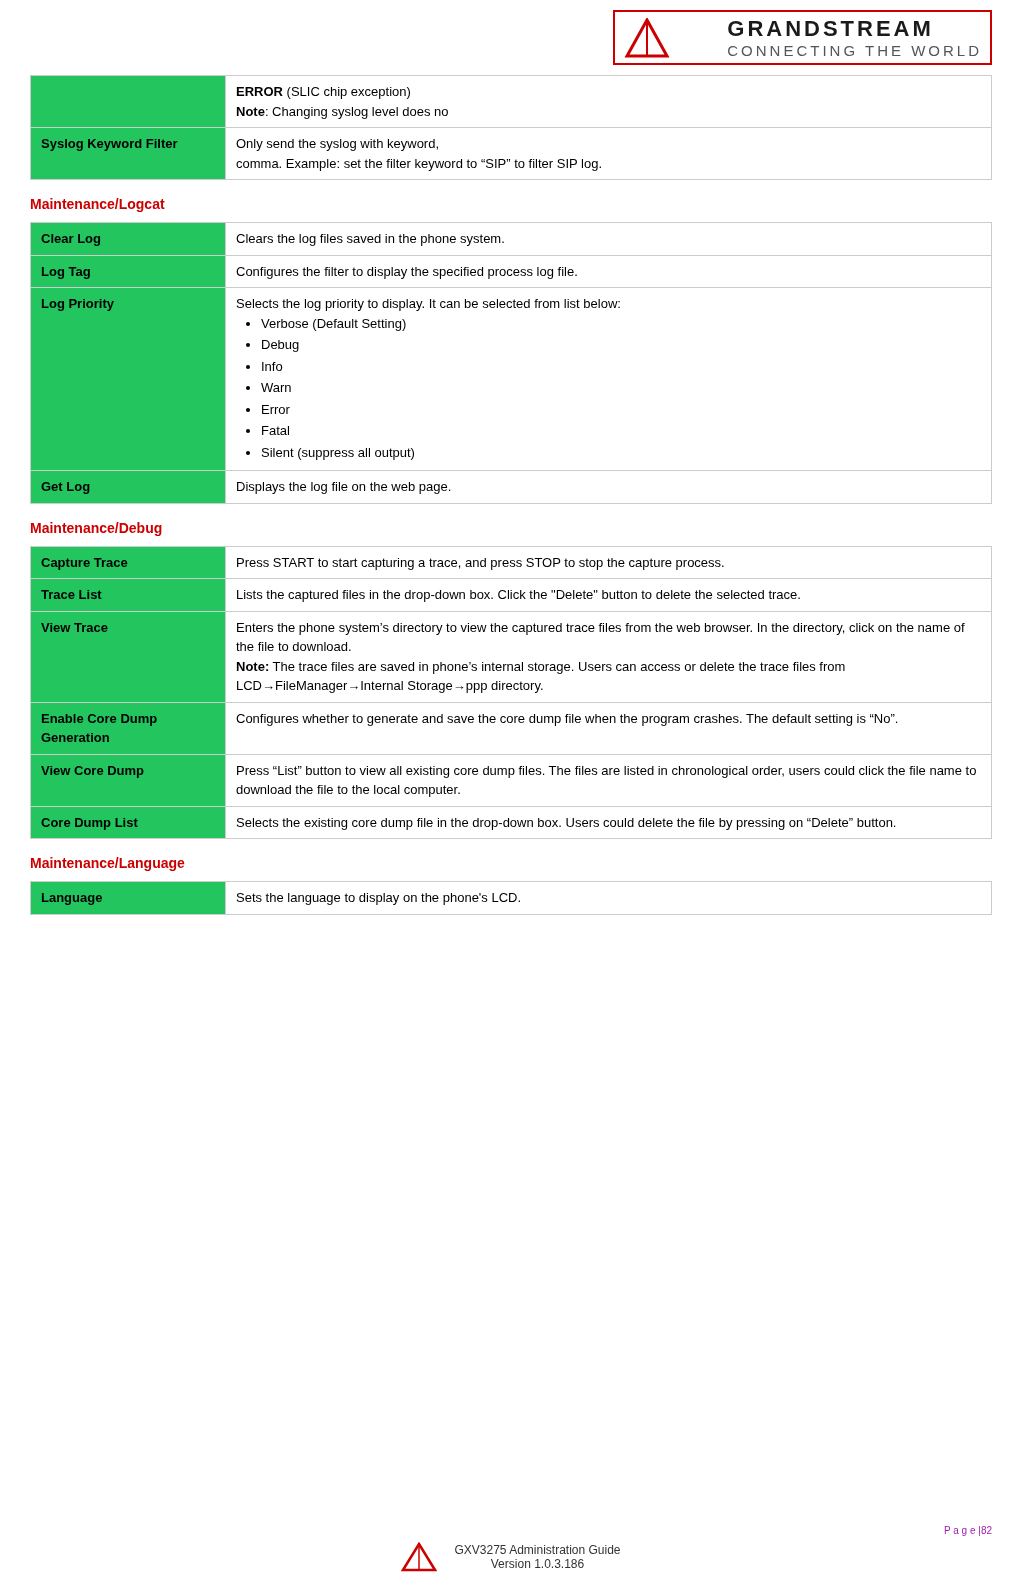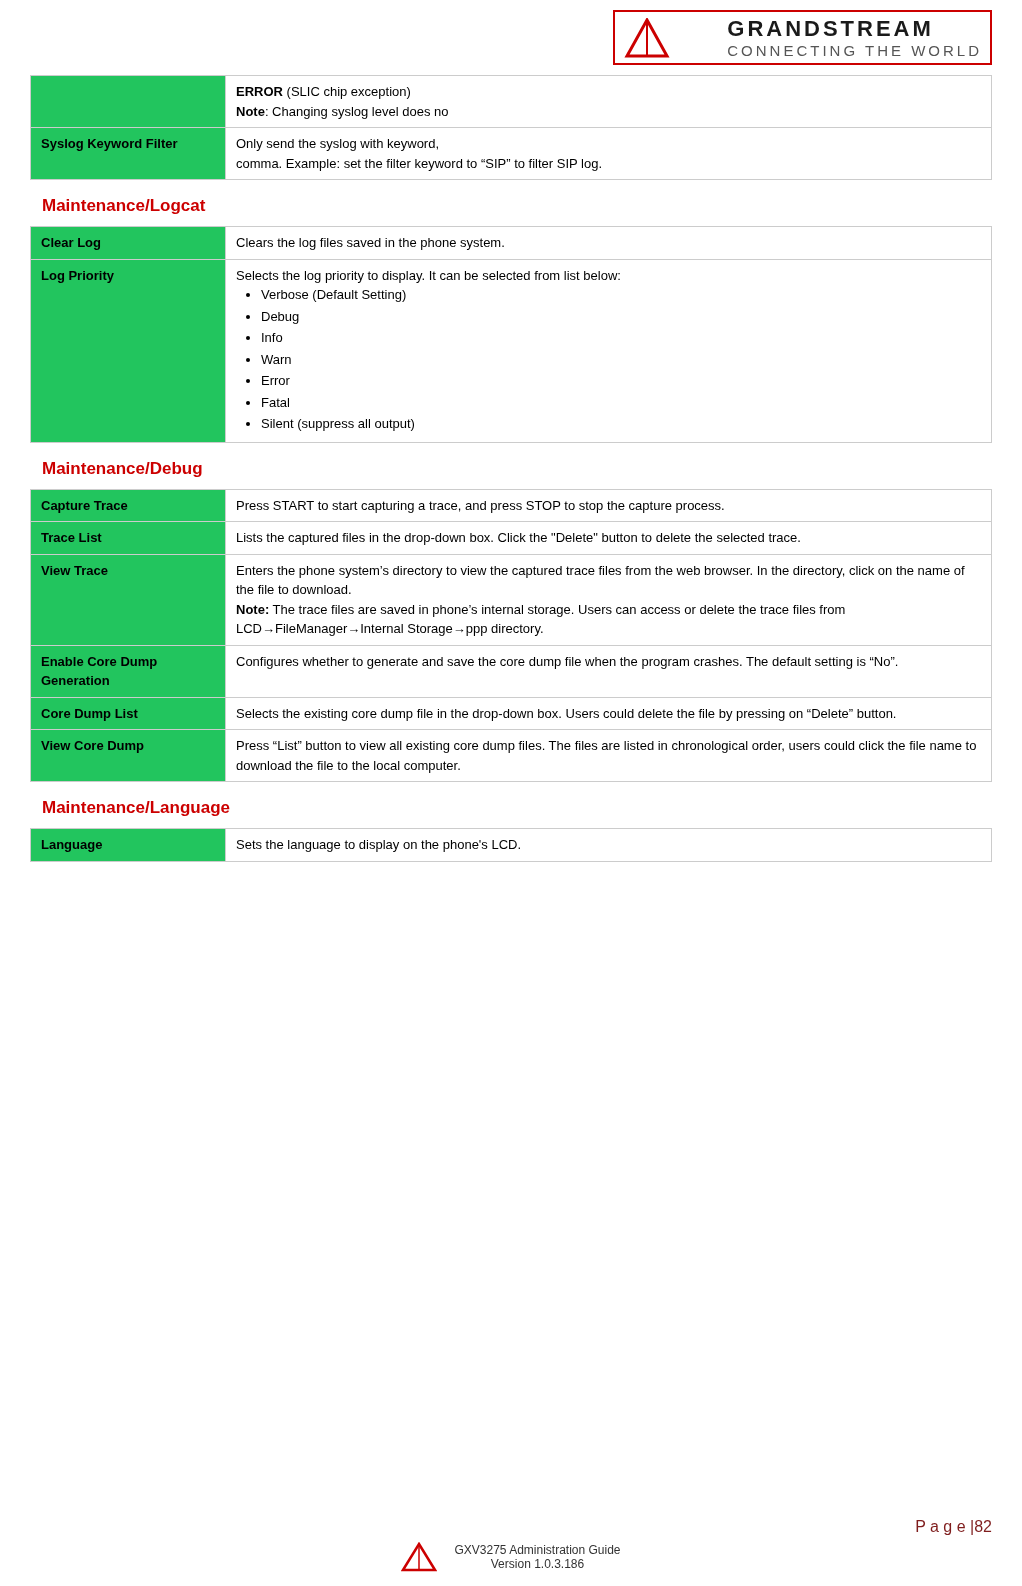--- a/index.html
+++ b/index.html
@@ -62,23 +62,23 @@
       width: 195px;
       font-weight: bold;
       background: #22c55e;
     }
     .col-value {
       background: #fff;
     }
     
     .section-heading {
       color: #cc0000;
-      font-size: 17px;
+      font-size: 14px;
       font-weight: bold;
-      margin: 16px 0 10px 12px;
+      margin: 16px 0 10px 0;
     }
     
     ul {
       margin-left: 20px;
       padding-left: 5px;
     }
     ul li {
       margin-bottom: 2px;
     }
     strong { font-weight: bold; }
@@ -90,22 +90,22 @@
       left: 0;
       right: 0;
       text-align: center;
       font-size: 12px;
       color: #333;
     }
     .footer .page-num {
       position: absolute;
       right: 30px;
       bottom: 40px;
-      font-size: 16px;
-      color: #7f1d1d;
+      font-size: 10px;
+      color: #a21caf;
     }
     .footer-logo {
       display: flex;
       align-items: center;
       justify-content: center;
       gap: 17px;
       margin-bottom: 4px;
     }
     .footer-logo-icon {
       width: 36px;
@@ -151,34 +151,42 @@
   </table>
 
   <div class="section-heading">Maintenance/Logcat</div>
   <table>
     <tbody>
       <tr>
         <td class="col-label">Clear Log</td>
         <td class="col-value">Clears the log files saved in the phone system.</td>
       </tr>
       <tr>
+        <td class="col-label">Log Tag</td>
+        <td class="col-value">Configures the filter to display the specified process log file.</td>
+      </tr>
+      <tr>
         <td class="col-label">Log Priority</td>
         <td class="col-value">
           Selects the log priority to display. It can be selected from list below:
           <ul>
             <li>Verbose (Default Setting)</li>
             <li>Debug</li>
             <li>Info</li>
             <li>Warn</li>
             <li>Error</li>
             <li>Fatal</li>
             <li>Silent (suppress all output)</li>
           </ul>
         </td>
       </tr>
+      <tr>
+        <td class="col-label">Get Log</td>
+        <td class="col-value">Displays the log file on the web page.</td>
+      </tr>
     </tbody>
   </table>
 
   <div class="section-heading">Maintenance/Debug</div>
   <table>
     <tbody>
       <tr>
         <td class="col-label">Capture Trace</td>
         <td class="col-value">
           Press START to start capturing a trace, and press STOP to stop the capture process.
@@ -197,29 +205,29 @@
           <strong>Note:</strong> The trace files are saved in phone’s internal storage. Users can access or delete the trace files from LCD→FileManager→Internal Storage→ppp directory.
         </td>
       </tr>
       <tr>
         <td class="col-label">Enable Core Dump Generation</td>
         <td class="col-value">
           Configures whether to generate and save the core dump file when the program crashes. The default setting is “No”.
         </td>
       </tr>
       <tr>
+        <td class="col-label">View Core Dump</td>
+        <td class="col-value">
+          Press “List” button to view all existing core dump files. The files are listed in chronological order, users could click the file name to download the file to the local computer.
+        </td>
+      </tr>
+      <tr>
         <td class="col-label">Core Dump List</td>
         <td class="col-value">
           Selects the existing core dump file in the drop-down box. Users could delete the file by pressing on “Delete” button.
-        </td>
-      </tr>
-      <tr>
-        <td class="col-label">View Core Dump</td>
-        <td class="col-value">
-          Press “List” button to view all existing core dump files. The files are listed in chronological order, users could click the file name to download the file to the local computer.
         </td>
       </tr>
     </tbody>
   </table>
 
   <div class="section-heading">Maintenance/Language</div>
   <table>
     <tbody>
       <tr>
         <td class="col-label">Language</td>

